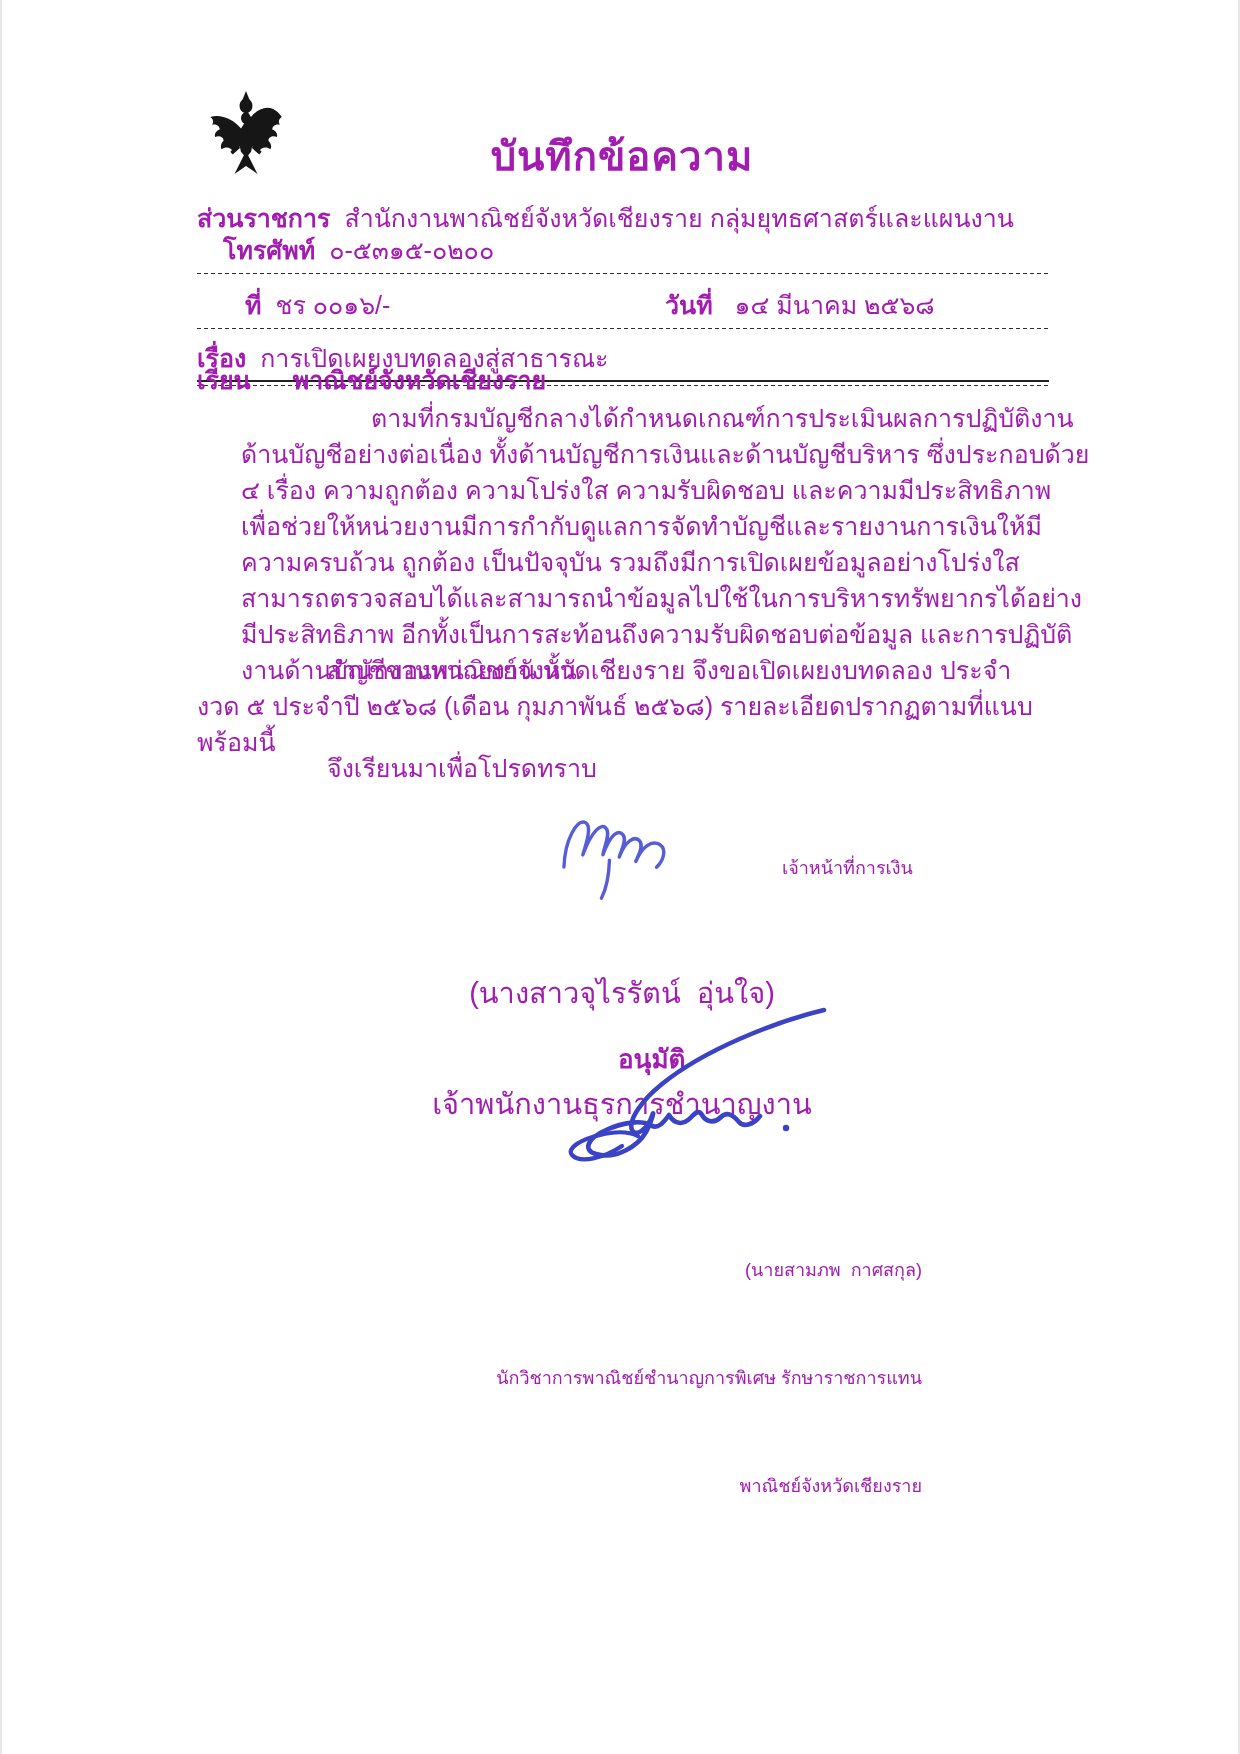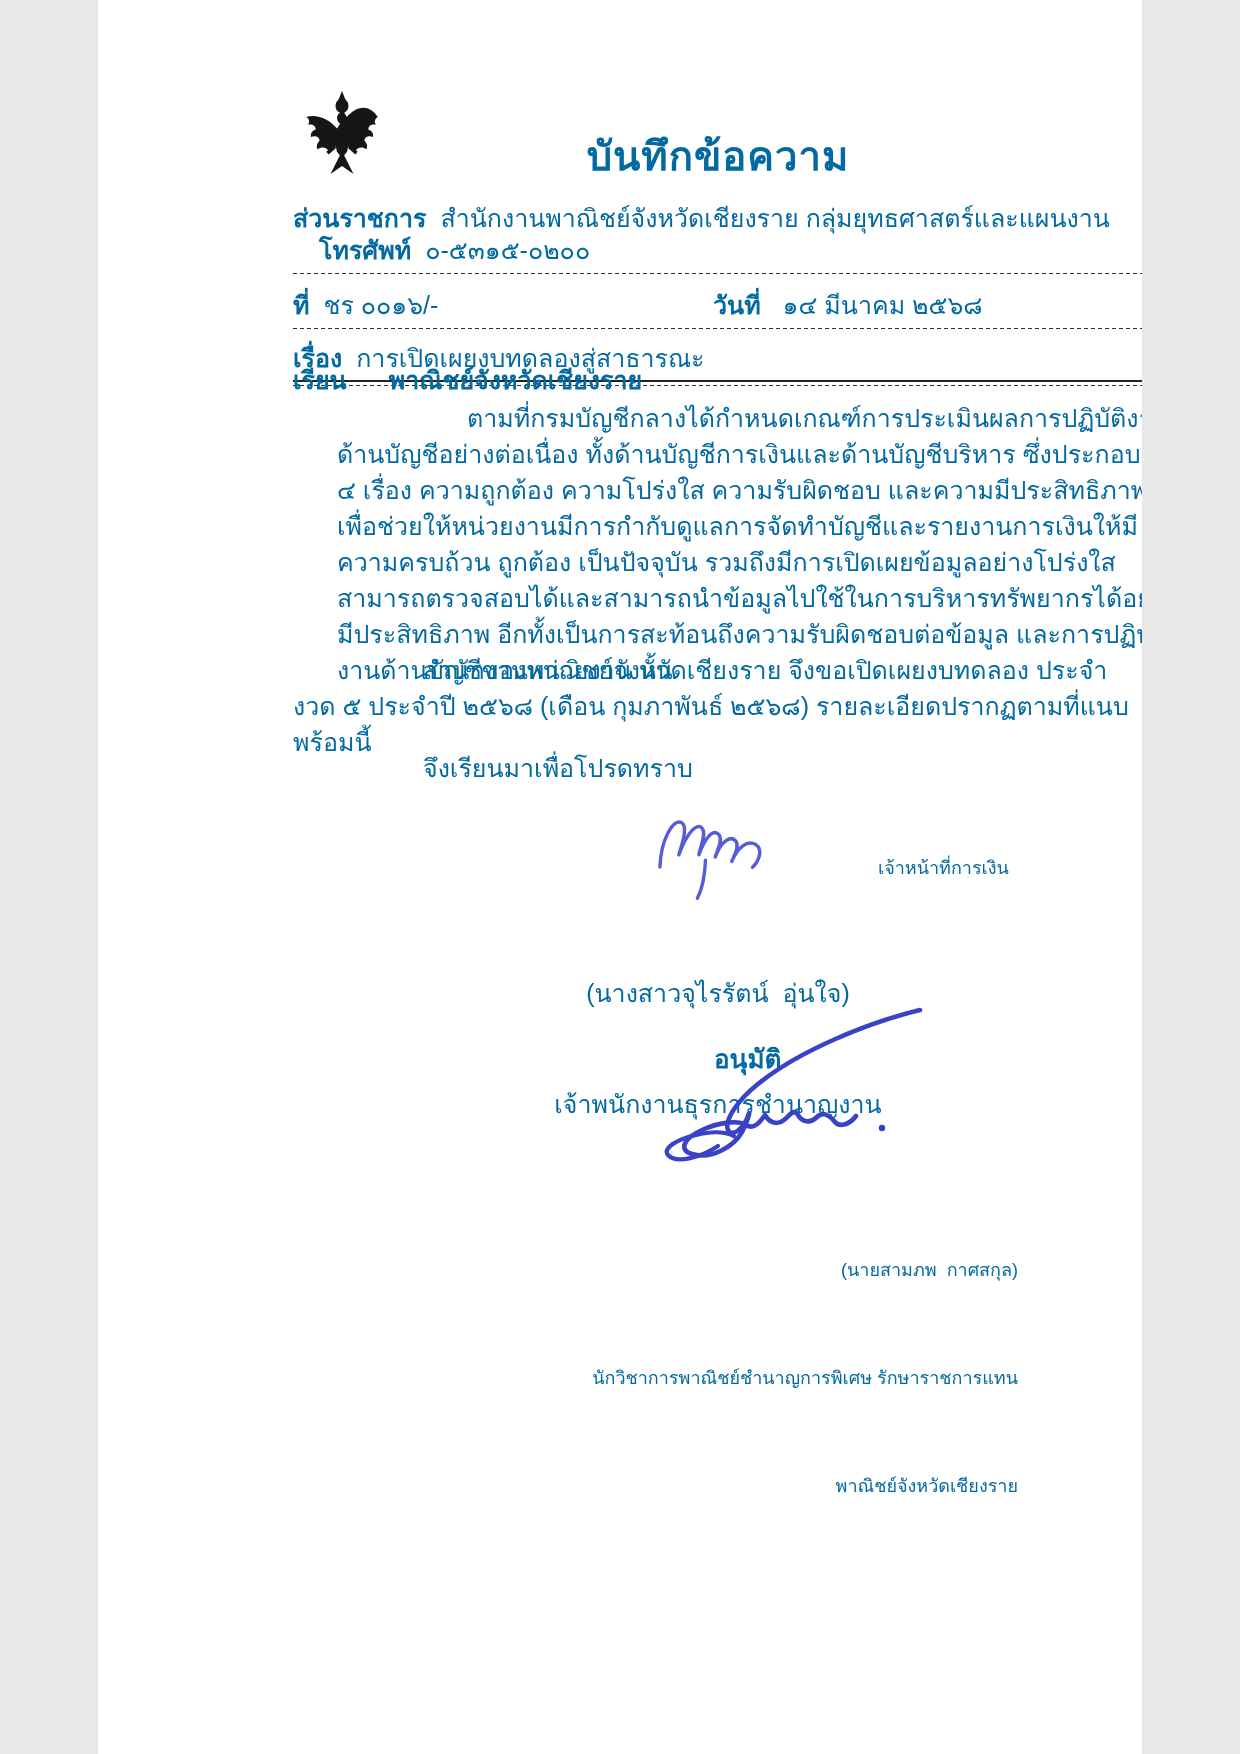--- a/index.html
+++ b/index.html
@@ -1,55 +1,55 @@
 <!DOCTYPE html>
 <html><head>
 <meta charset="utf-8">
 <style>
   html,body{margin:0;padding:0;background:#e8e8e8;}
   .page{
     position:relative;
-    width:1044px;height:1754px;
+    width:1236px;height:1754px;
     margin:0 auto;
     background:#ffffff;
     font-family:"Liberation Sans", sans-serif;
-    color:#0369a1;
+    color:#a21caf;
     overflow:hidden;
   }
   .emblem{position:absolute;left:198px;top:90px;width:92px;height:96px;}
   .doc-title{
     position:absolute;left:0;top:124px;width:1240px;
     text-align:center;font-size:40px;font-weight:700;letter-spacing:1px;
   }
   .header-block{position:absolute;left:195px;top:202px;width:852px;font-size:25px;}
   .hrow{position:relative;display:block;}
   .hrow .lbl{font-weight:700;}
   .row1{padding:0 0 7px 0;line-height:32px;}
-  .row2{padding:14px 0 7px 0;line-height:32px;}
+  .row2{padding:14px 0 7px 0;line-height:32px;margin-left:48px;}
   .row3{padding:12px 0 6px 0;line-height:32px;}
   .dashline{height:2px;background:repeating-linear-gradient(to right,#2f2f2f 0 4px,transparent 4px 7px);background-size:7px 1px;background-repeat:repeat-x;background-position:0 0;}
   .solidline{height:2px;background:#222;}
   .gap2{height:3px;}
   .val{margin-left:14px;}
   .phone-group{margin-left:26px;}
   .date-group{position:absolute;left:420px;top:14px;}
   .date-group .val{margin-left:22px;}
   .salutation{position:absolute;left:195px;top:360px;font-size:25px;font-weight:bold;}
   .salutation .val{margin-left:42px;}
   .para{
     position:absolute;left:195px;width:852px;
     font-size:25px;line-height:36px;
     text-indent:130px;
   }
   .para1{top:400px;margin-left:44px;}
   .para2{top:652px;}
   .closing{position:absolute;left:325px;top:748px;font-size:25px;}
   .sig1{position:absolute;left:548px;top:793px;width:140px;height:105px;transform:rotate(-6deg);}
   .role-inline{position:absolute;left:780px;top:853px;font-size:18px;}
-  .sig1-block{position:absolute;left:335px;top:901px;width:570px;text-align:center;font-size:25px;line-height:37px;white-space:pre;}
+  .sig1-block{position:absolute;left:335px;top:901px;width:570px;text-align:center;font-size:29px;line-height:37px;white-space:pre;}
   .approve-label{position:absolute;left:616px;top:1038px;font-size:26px;font-weight:700;}
   .sig2{position:absolute;left:522px;top:998px;width:310px;height:175px;}
   .sig2-block{position:absolute;left:350px;top:1180px;width:570px;text-align:right;font-size:18px;line-height:36px;white-space:pre;}
 </style>
 </head>
 <body>
 
 <div class="page">
 
   <div class="emblem">

